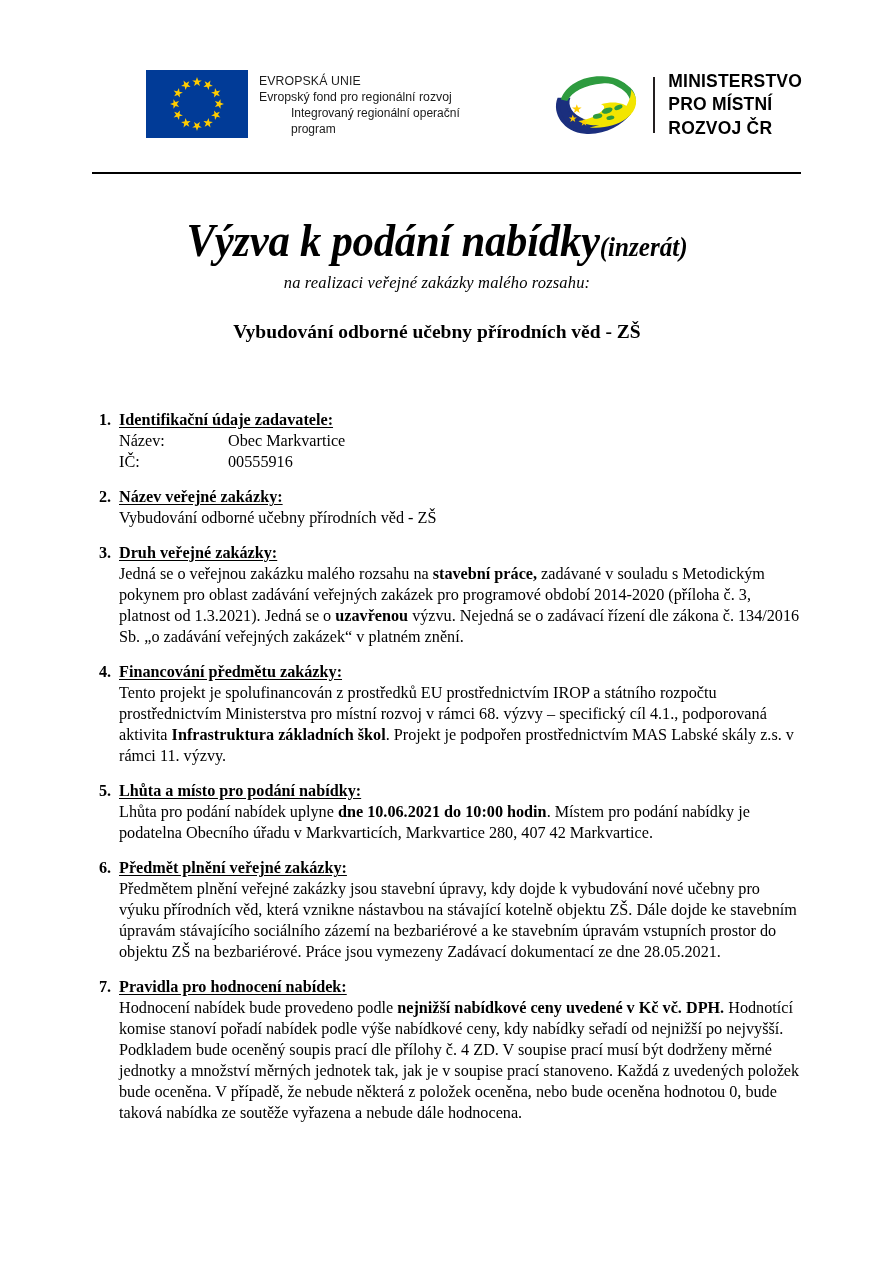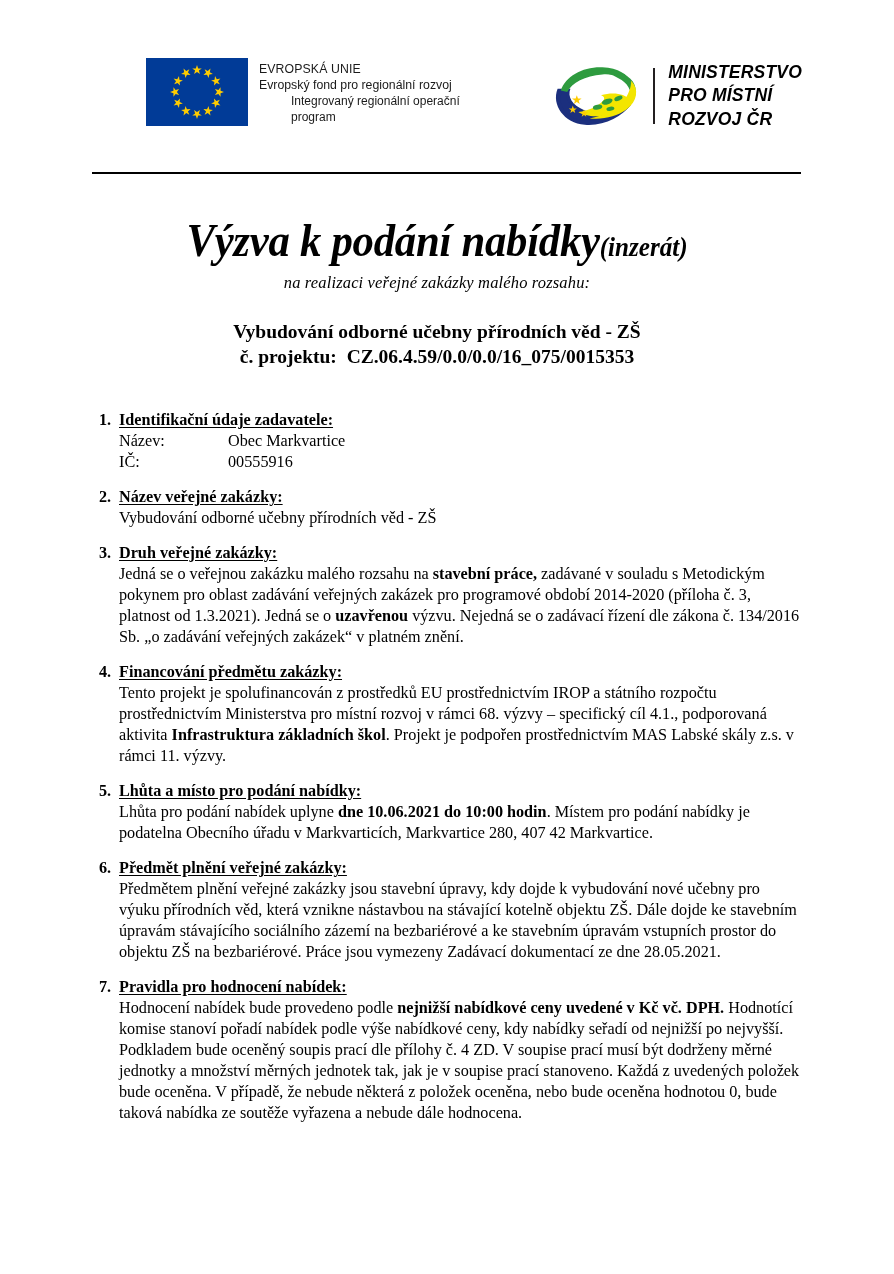--- a/index.html
+++ b/index.html
@@ -19,21 +19,21 @@
   }
 
   
   .header-bar {
     position: absolute;
     left: 92px;
     top: 58px;
     width: 710px;
     height: 92px;
     display: flex;
-    align-items: flex-start;
+    align-items: center;
   }
 
   .eu-block {
     display: flex;
     align-items: flex-start;
     margin-left: 54px;
   }
   .eu-flag {
     position: relative;
     width: 102px;
@@ -52,21 +52,20 @@
   }
   .eu-text .l1 { font-size: 12.3px; letter-spacing: .1px; }
   .eu-text .l2 { font-size: 12.3px; }
   .eu-text .l3 { font-size: 12px; margin-left: 32px; }
 
   .mmr-block {
     display: flex;
     align-items: center;
     margin-left: 58px;
     padding-top: 2px;
-    font-style: italic;
   }
   .mmr-logo { width: 96px; height: 72px; flex: 0 0 auto; }
   .mmr-rule {
     width: 2px;
     height: 56px;
     background: #231f20;
     margin: 0 13px 0 9px;
   }
   .mmr-text {
     font-family: "Liberation Sans", "DejaVu Sans", sans-serif;
@@ -236,24 +235,20 @@
 </div>
 
 <div class="header-rule"></div>
 
 <div class="title-block">
   <div class="main-title">
     <span>Výzva k podání nabídky</span><span class="paren">(inzerát)</span>
   </div>
   <div class="subtitle">na realizaci veřejné zakázky malého rozsahu:</div>
   <div class="project-name">Vybudování odborné učebny přírodních věd - ZŠ</div>
-  <div class="project-number">
-    <span>č. projektu:</span>&nbsp;
-    <span>CZ.06.4.59/0.0/0.0/16_075/0015353</span>
-  </div>
 </div>
 
 <div class="doc-body" id="doc-body">
     <div class="section">
       <div class="sec-head">
         <span class="sec-num">1.</span>
         <span class="sec-title">Identifikační údaje zadavatele:</span>
       </div>
       <div class="kv">
         <div class="kv-row">

